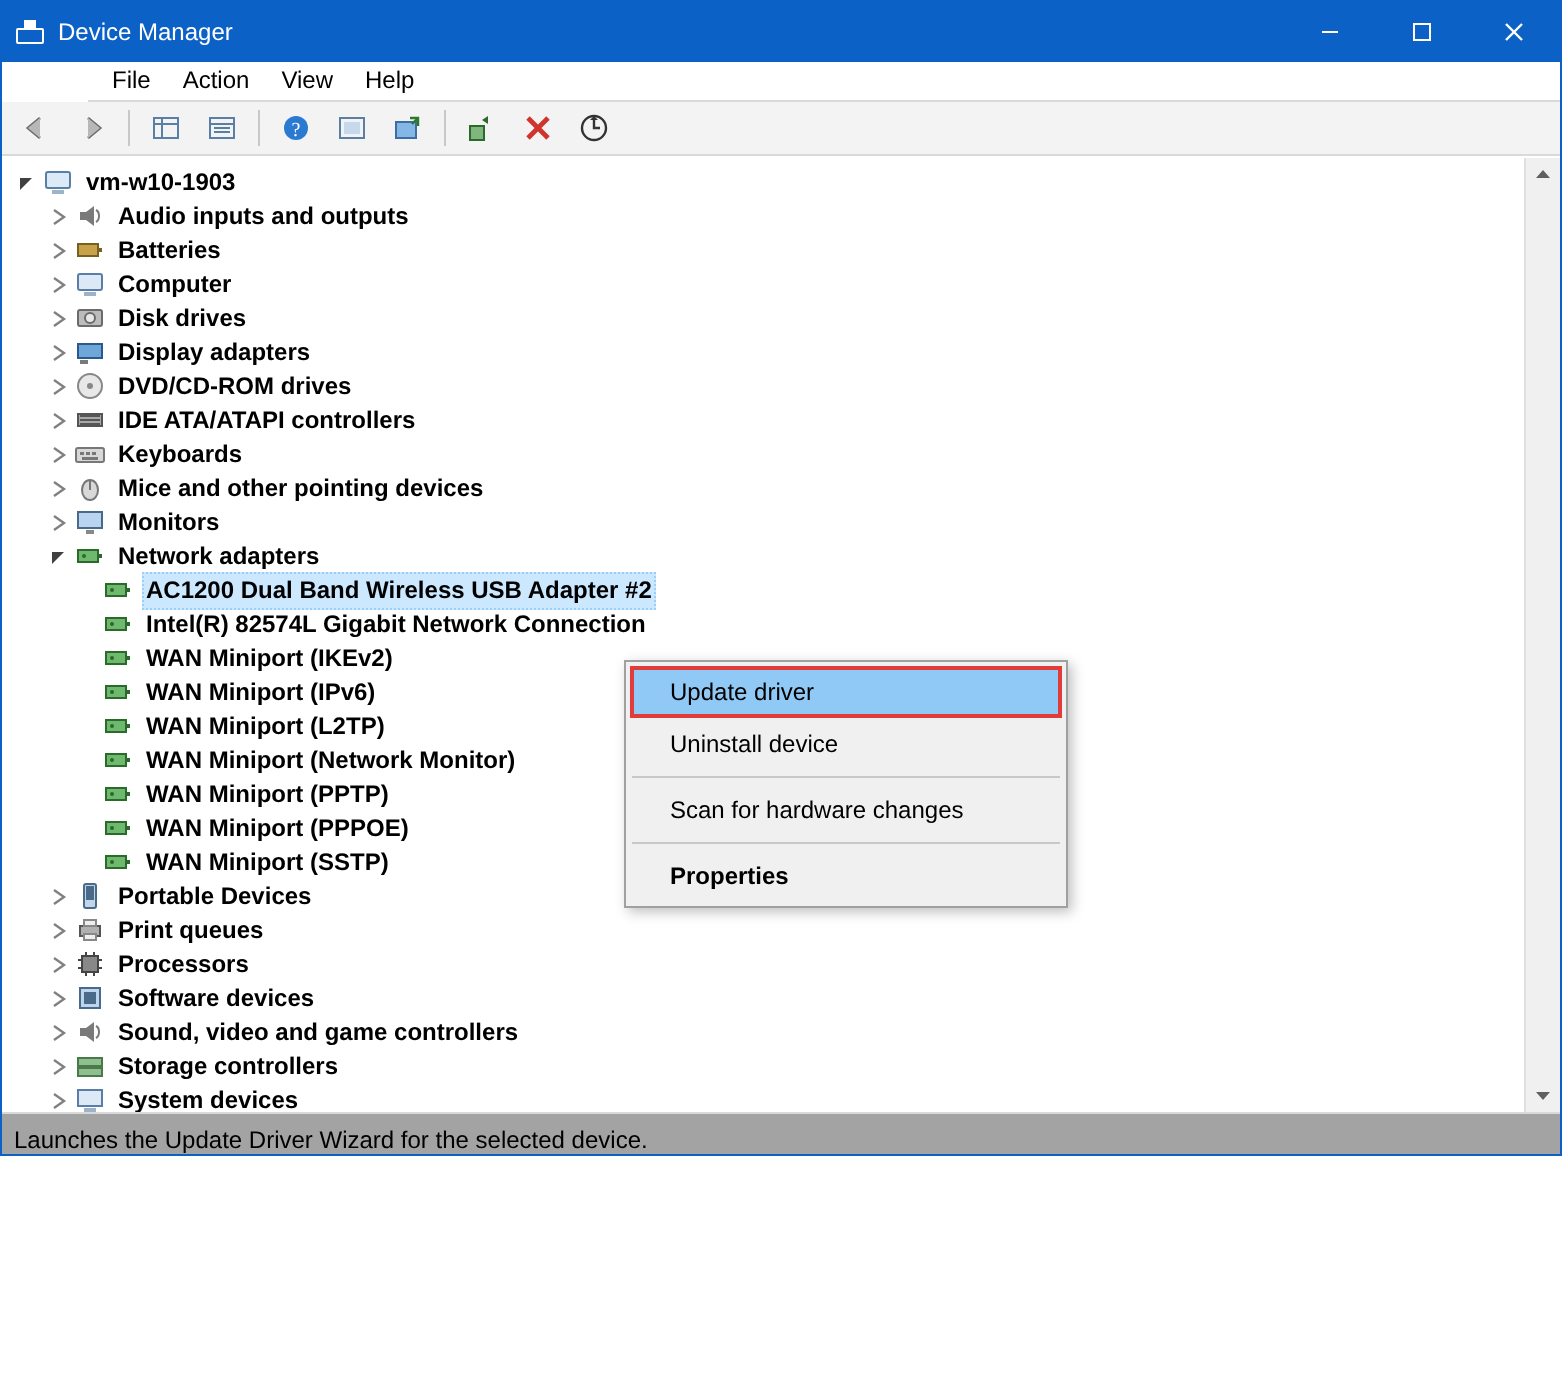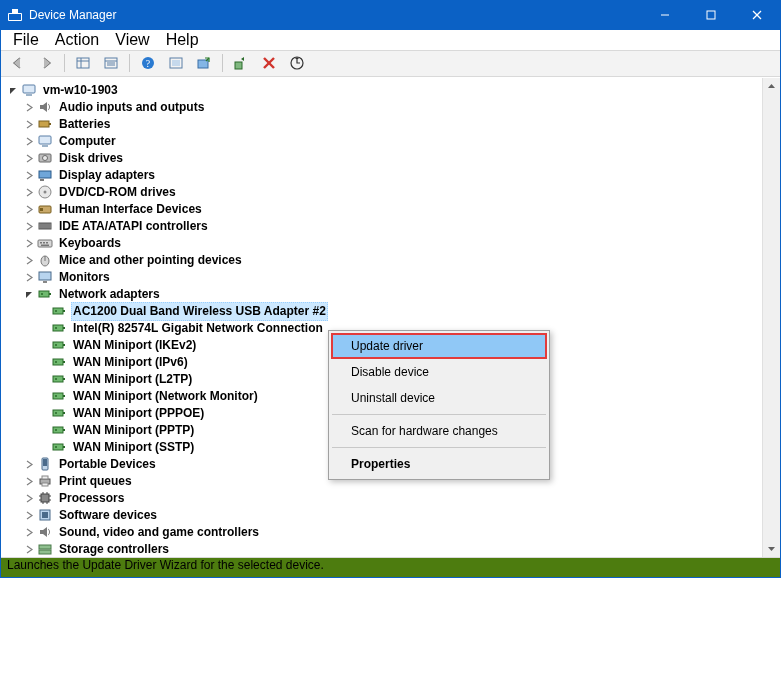--- a/index.html
+++ b/index.html
@@ -54,22 +54,23 @@
   }
   .sys-btn svg { width: 10px; height: 10px; }
   
   .menubar {
     height: 20px;
     background: #fff;
     border-bottom: 1px solid #d9d9d9;
     display: flex;
     align-items: center;
     padding: 0 4px;
-    font-size: 16px;
+    font-size: 12px;
     gap: 0;
+    margin-left: 43px;
   }
   .menubar .menu-item {
     padding: 2px 8px;
     cursor: default;
   }
   
   .toolbar {
     height: 26px;
     background: #f3f3f3;
     border-bottom: 1px solid #d9d9d9;
@@ -137,21 +138,21 @@
   .label-text { padding: 0 2px; }
   .row.selected .label-text {
     background: #cce8ff;
     border: 1px dotted #99cfff;
     padding: 0 1px;
     color: #000;
   }
   
   .context-menu {
     position: absolute;
-    left: 327px;
+    left: 311px;
     top: 329px;
     width: 216px;
     background: #f0f0f0;
     border: 1px solid #a0a0a0;
     box-shadow: 2px 2px 6px rgba(0,0,0,0.25);
     padding: 2px;
     font-size: 12px;
     z-index: 10;
   }
   .context-menu .cm-item {
@@ -166,23 +167,23 @@
   .context-menu .cm-sep {
     height: 1px;
     background: #c8c8c8;
     margin: 3px 1px;
   }
   .context-menu .cm-item.bold { font-weight: bold; }
   
   .statusbar {
     height: 20px;
     border-top: 1px solid #d9d9d9;
-    background: #4d7c0f;
-    display: flex;
-    align-items: flex-start;
+    background: #a3a3a3;
+    display: flex;
+    align-items: flex-end;
     padding: 0 6px;
     font-size: 12px;
   }
   
   .scrollbar-v {
     position: absolute;
     right: 0;
     top: 0;
     bottom: 0;
     width: 17px;
@@ -437,35 +438,20 @@
           </span>
         <span class="dev-icon">
             <svg viewBox="0 0 16 16">
               <circle cx="8" cy="8" r="6" fill="#e8e8e8" stroke="#888"></circle>
               <circle cx="8" cy="8" r="1.5" fill="#888"></circle>
             </svg>
           </span>
         <span class="label-text">DVD/CD-ROM drives</span>
       </div>
 
-      <div class="row">
-        <span class="indent" style="width:16px"></span>
-        <span class="expander">
-            <svg viewBox="0 0 9 9">
-              <path d="M2 1 L7 4.5 L2 8" fill="none" stroke="#808080" stroke-width="1.2"></path>
-            </svg>
-          </span>
-        <span class="dev-icon">
-            <svg viewBox="0 0 16 16">
-              <rect x="2" y="5" width="12" height="7" rx="1" fill="#c9a96a" stroke="#7a6020"></rect>
-              <rect x="3" y="7" width="3" height="3" fill="#7a6020"></rect>
-            </svg>
-          </span>
-        <span class="label-text">Human Interface Devices</span>
-      </div>
 
       <div class="row">
         <span class="indent" style="width:16px"></span>
         <span class="expander">
             <svg viewBox="0 0 9 9">
               <path d="M2 1 L7 4.5 L2 8" fill="none" stroke="#808080" stroke-width="1.2"></path>
             </svg>
           </span>
         <span class="dev-icon">
             <svg viewBox="0 0 16 16">
@@ -614,32 +600,32 @@
       </div>
       <div class="row">
         <span class="indent" style="width:44px"></span>
         <span class="dev-icon">
             <svg viewBox="0 0 16 16">
               <rect x="2" y="5" width="10" height="6" fill="#6fb96f" stroke="#2a6a2a"></rect>
               <rect x="12" y="7" width="2" height="2" fill="#2a6a2a"></rect>
               <circle cx="5" cy="8" r="1" fill="#2a6a2a"></circle>
             </svg>
           </span>
+        <span class="label-text">WAN Miniport (PPTP)</span>
+      </div>
+      <div class="row">
+        <span class="indent" style="width:44px"></span>
+        <span class="dev-icon">
+            <svg viewBox="0 0 16 16">
+              <rect x="2" y="5" width="10" height="6" fill="#6fb96f" stroke="#2a6a2a"></rect>
+              <rect x="12" y="7" width="2" height="2" fill="#2a6a2a"></rect>
+              <circle cx="5" cy="8" r="1" fill="#2a6a2a"></circle>
+            </svg>
+          </span>
         <span class="label-text">WAN Miniport (PPPOE)</span>
-      </div>
-      <div class="row">
-        <span class="indent" style="width:44px"></span>
-        <span class="dev-icon">
-            <svg viewBox="0 0 16 16">
-              <rect x="2" y="5" width="10" height="6" fill="#6fb96f" stroke="#2a6a2a"></rect>
-              <rect x="12" y="7" width="2" height="2" fill="#2a6a2a"></rect>
-              <circle cx="5" cy="8" r="1" fill="#2a6a2a"></circle>
-            </svg>
-          </span>
-        <span class="label-text">WAN Miniport (PPTP)</span>
       </div>
       <div class="row">
         <span class="indent" style="width:44px"></span>
         <span class="dev-icon">
             <svg viewBox="0 0 16 16">
               <rect x="2" y="5" width="10" height="6" fill="#6fb96f" stroke="#2a6a2a"></rect>
               <rect x="12" y="7" width="2" height="2" fill="#2a6a2a"></rect>
               <circle cx="5" cy="8" r="1" fill="#2a6a2a"></circle>
             </svg>
           </span>
@@ -772,23 +758,20 @@
 
   <div class="statusbar">
     <span>Launches the Update Driver Wizard for the selected device.</span>
   </div>
 
   <div class="context-menu">
     <div class="cm-item highlight">
       <span>Update driver</span>
     </div>
     <div class="cm-item">
-      <span>Disable device</span>
-    </div>
-    <div class="cm-item">
       <span>Uninstall device</span>
     </div>
     <div class="cm-sep"></div>
     <div class="cm-item">
       <span>Scan for hardware changes</span>
     </div>
     <div class="cm-sep"></div>
     <div class="cm-item bold">
       <span>Properties</span>
     </div>

